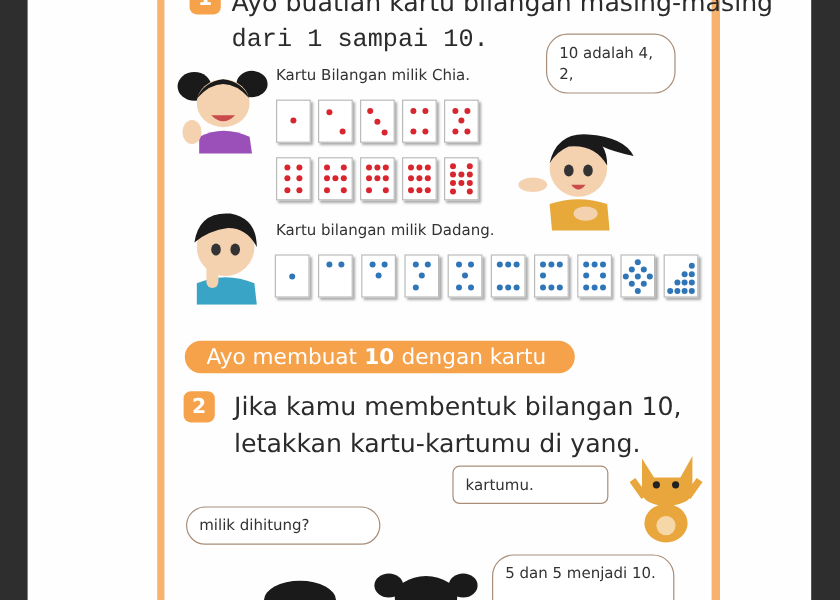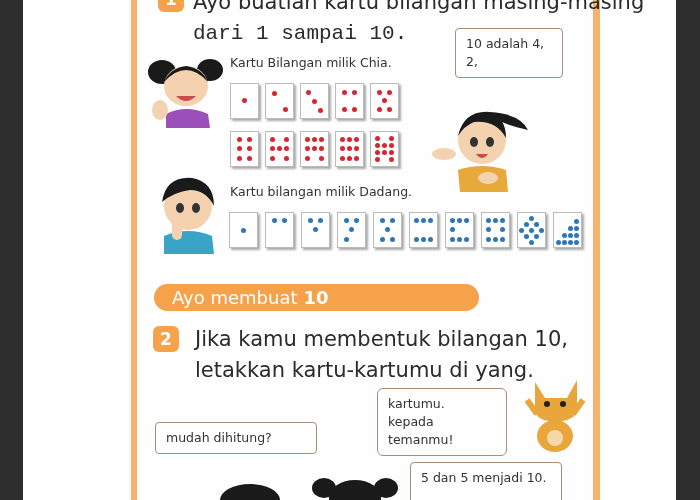--- a/index.html
+++ b/index.html
@@ -7,21 +7,21 @@
   .page{position:absolute;left:23px;top:0;width:653px;height:500px;background:#fefefe;}
   .frame-left{position:absolute;left:131px;top:0;width:6px;height:500px;background:#f7b26e;}
   .frame-right{position:absolute;left:593px;top:0;width:7px;height:500px;background:#f7b26e;}
   .num-badge{position:absolute;width:26px;height:26px;border-radius:6px;background:#f5a24b;color:#fff;font-weight:bold;font-size:17px;display:flex;align-items:center;justify-content:center;}
   .text-big{position:absolute;color:#2b2b2b;font-size:21px;line-height:32px;}
   .caption{position:absolute;color:#333;font-size:12.5px;}
   .card{position:absolute;width:27px;height:34px;background:#fff;border:1px solid #bbb;box-shadow:2px 2px 2px #aaa;}
   .dot{position:absolute;width:5px;height:5px;border-radius:50%;}
   .red .dot{background:#d9262e;}
   .blue .dot{background:#2f76b8;}
-  .bubble{position:absolute;background:#fff;border:1.5px solid #a88d78;border-radius:4px;color:#333;font-size:12.5px;line-height:18px;padding:6px 10px;}
+  .bubble{position:absolute;background:#fff;border:1.5px solid #a88d78;border-radius:18px;color:#333;font-size:12.5px;line-height:18px;padding:6px 10px;}
   .rect-bubble{border-radius:6px;}
   .pill{position:absolute;left:154px;top:284px;width:325px;height:27px;border-radius:14px;background:#f5a24b;color:#fff;font-size:18px;display:flex;align-items:center;padding-left:18px;box-sizing:border-box;}
   .pill b{margin:0 6px;}
   .kid{position:absolute;}
 </style>
 </head>
 <body>
 
 <div class="page"></div>
 <div class="frame-left"></div>
@@ -220,41 +220,41 @@
       <span class="dot" style="left:20px;top:27px"></span>
       <span class="dot" style="left:14px;top:27px"></span>
       <span class="dot" style="left:8px;top:27px"></span>
       <span class="dot" style="left:2px;top:27px"></span>
     </div>
 </div>
 
 <div class="pill">
   <span>Ayo membuat</span>
   <b>10</b>
+  <span>dengan kartu</span>
 </div>
 
 <div class="num-badge" style="left:153px;top:326px;">2</div>
 <div class="text-big" style="left:195px;top:323px;">Jika kamu membentuk bilangan 10,</div>
 <div class="text-big" style="left:195px;top:354px;">letakkan kartu-kartumu di yang.</div>
 
 <div class="bubble rect-bubble" style="left:377px;top:388px;width:108px;">
   <div>kartumu.</div>
-  <div>kepada temanmu!</div>
 </div>
 <svg class="kid" style="left:525px;top:376px;" width="62" height="78">
   <path d="M10 6 L20 22 L42 22 L52 4 L52 28 Q56 44 30 46 Q6 44 10 28Z" fill="#e8a63c"></path>
   <circle cx="22" cy="28" r="3" fill="#222"></circle>
     <circle cx="38" cy="28" r="3" fill="#222"></circle>
   <ellipse cx="30" cy="60" rx="18" ry="16" fill="#e8a63c"></ellipse>
   <ellipse cx="30" cy="62" rx="8" ry="8" fill="#f6d8a8"></ellipse>
   <path d="M2 24 L12 38 M58 24 L48 38" stroke="#e8a63c" stroke-width="6"></path>
 </svg>
 
 <div class="bubble" style="left:155px;top:422px;width:140px;">
-  <div>mudah dihitung?</div>
+  <div>milik dihitung?</div>
 </div>
 <div class="bubble" style="left:410px;top:462px;width:130px;height:40px;">
   <div>5 dan 5 menjadi 10.</div>
 </div>
 
 <svg class="kid" style="left:215px;top:478px;" width="70" height="22">
   <ellipse cx="35" cy="22" rx="30" ry="16" fill="#1a1a1a"></ellipse>
 </svg>
 <svg class="kid" style="left:310px;top:470px;" width="90" height="30">
   <ellipse cx="14" cy="18" rx="12" ry="10" fill="#1a1a1a"></ellipse>

